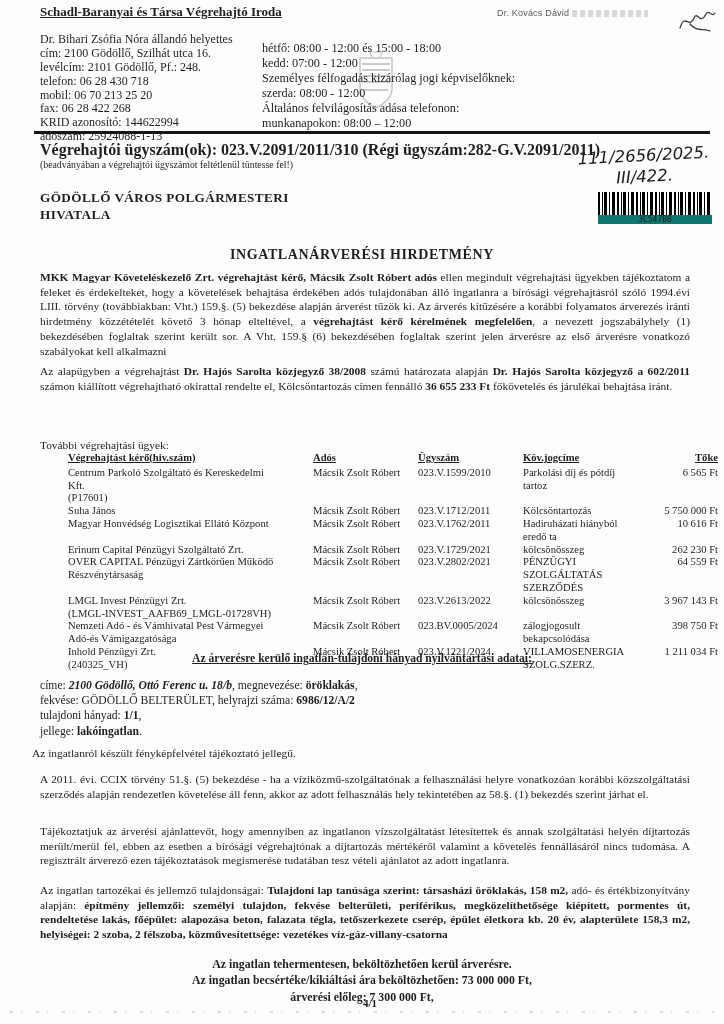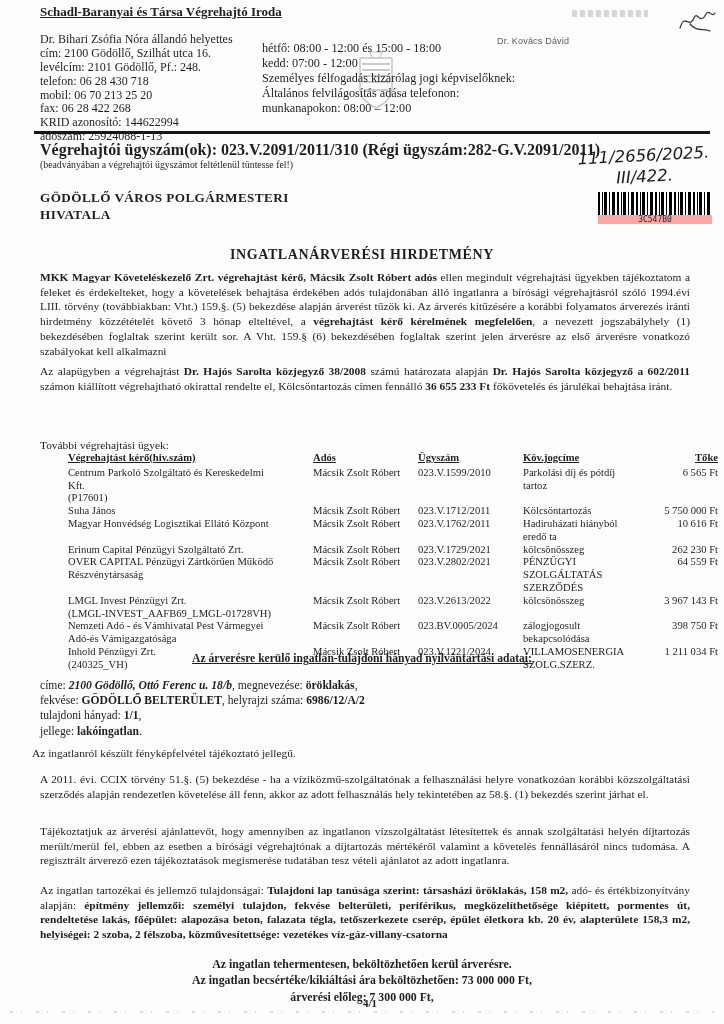--- a/index.html
+++ b/index.html
@@ -6,38 +6,38 @@
   .page{
     position:relative;width:724px;height:1024px;margin:0 auto;
     background:#fdfdfb;color:#1e1e1e;
     font-family:"Liberation Serif", serif;
     overflow:hidden;
   }
   
   .office-block{position:absolute;left:40px;top:5px;width:340px;font-size:12px;line-height:13.9px;}
   .office-name{font-weight:bold;text-decoration:underline;font-size:13px;margin-bottom:14px;}
   .office-line{white-space:nowrap;}
-  .signer{position:absolute;left:497px;top:8px;font-family:"Liberation Sans",sans-serif;font-size:9px;color:#5a5a5a;letter-spacing:.2px;margin-top:28px;}
+  .signer{position:absolute;left:497px;top:8px;font-family:"Liberation Sans",sans-serif;font-size:9px;color:#5a5a5a;letter-spacing:.2px;}
   .faint-esign{position:absolute;left:572px;top:10px;width:76px;height:7px;opacity:.55;
     background:repeating-linear-gradient(90deg,#b9b9b9 0 5px,transparent 5px 8px);}
   .squiggle{position:absolute;left:676px;top:4px;width:42px;height:32px;}
   .stamp{position:absolute;left:352px;top:48px;width:48px;height:64px;opacity:.38;}
   .hours{position:absolute;right:32px;top:41px;width:430px;font-size:12.2px;line-height:14.9px;}
   .rule{position:absolute;left:34px;right:14px;top:131px;height:3px;background:#161616;}
   
   .case-line{position:absolute;left:40px;top:141px;width:560px;font-weight:bold;font-size:16px;}
   .case-note{position:absolute;left:40px;top:159px;font-size:9.8px;}
   .muni{position:absolute;left:40px;top:189px;font-weight:bold;font-size:13.2px;line-height:17px;letter-spacing:.4px;}
   .hand{position:absolute;left:566px;top:145px;width:156px;text-align:center;
     font-family:"DejaVu Sans",sans-serif;font-style:italic;font-size:16.5px;line-height:21px;
     transform:rotate(-3deg);color:#1a1a1a;}
   .barcode{position:absolute;left:598px;top:192px;width:114px;height:25px;
     background:repeating-linear-gradient(90deg,#000 0 2px,#fff 2px 4px,#000 4px 5px,#fff 5px 6px,#000 6px 9px,#fff 9px 11px,#000 11px 12px,#fff 12px 14px,#000 14px 17px,#fff 17px 19px);}
   .barcode-label{position:absolute;left:598px;top:215px;width:114px;text-align:center;
-    font-family:"DejaVu Sans Mono",monospace;font-size:8px;background:#fca5a5;}
+    font-family:"DejaVu Sans Mono",monospace;font-size:8px;background:#0f766e;}
   
   .title{position:absolute;left:0;right:0;top:247px;text-align:center;font-weight:bold;font-size:14px;letter-spacing:.6px;}
   .para{position:absolute;left:40px;width:650px;text-align:justify;font-size:11.4px;line-height:14.7px;}
   .p1{top:270px;} .p2{top:364px;}
   .further-label{position:absolute;left:40px;top:439px;font-size:11.4px;}
   .ftable{position:absolute;left:40px;top:452px;width:650px;font-size:10.6px;line-height:12.8px;margin-left:28px;}
   .trow{display:grid;grid-template-columns:245px 105px 105px 113px 82px;}
   .trow > span{white-space:pre-line;padding-right:6px;}
   .trow > span:last-child{text-align:right;padding-right:0;}
   .thead{font-weight:bold;margin-bottom:2px;}
@@ -78,20 +78,21 @@
   <svg class="stamp" viewBox="0 0 48 64">
     <path d="M8 10 h32 v30 c0 10 -8 16 -16 20 c-8 -4 -16 -10 -16 -20 z" fill="none" stroke="#6c6c6c" stroke-width="1.5"></path>
     <path d="M10 16 h28 M10 22 h28 M10 28 h28 M10 34 h28 M12 42 h24" stroke="#7a7a7a" stroke-width="2"></path>
     <path d="M18 4 h12 l-2 6 h-8 z" fill="none" stroke="#6c6c6c" stroke-width="1.2"></path>
   </svg>
 
   <div class="hours">
     <div>hétfő: 08:00 - 12:00 és 15:00 - 18:00</div>
     <div>kedd: 07:00 - 12:00</div>
     <div>Személyes félfogadás kizárólag jogi képviselőknek:</div>
+    <div>szerda: 08:00 - 12:00</div>
     <div>Általános felvilágosítás adása telefonon:</div>
     <div>munkanapokon: 08:00 – 12:00</div>
   </div>
 
   <div class="rule"></div>
 
   <div class="case-line">Végrehajtói ügyszám(ok): 023.V.2091/2011/310 (Régi ügyszám:282-G.V.2091/2011)</div>
   <div class="case-note">(beadványában a végrehajtói ügyszámot feltétlenül tüntesse fel!)</div>
 
   <div class="muni">
@@ -185,21 +186,21 @@
       <span>VILLAMOSENERGIA
 SZOLG.SZERZ.</span>
       <span>1 211 034 Ft</span>
     </div>
   </div>
 
   <div class="sec-heading">Az árverésre kerülő ingatlan-tulajdoni hányad nyilvántartási adatai:</div>
 
   <div class="props">
     <div><span>címe: </span><span style="font-weight: bold; font-style: italic;">2100 Gödöllő, Ottó Ferenc u. 18/b</span><span>, megnevezése: </span><span style="font-weight: bold;">öröklakás</span><span>,</span></div>
-    <div><span>fekvése: </span><span style="font-weight: bold;">GÖDÖLLŐ BELTERÜLET</span><span>, helyrajzi száma: </span><span style="font-weight: bold;">6986/12/A/2</span></div>
+    <div><span>fekvése: </span><span style="font-weight: normal;">GÖDÖLLŐ BELTERÜLET</span><span>, helyrajzi száma: </span><span style="font-weight: bold;">6986/12/A/2</span></div>
     <div><span>tulajdoni hányad: </span><span style="font-weight: bold;">1/1</span><span>,</span></div>
     <div><span>jellege: </span><span style="font-weight: bold;">lakóingatlan</span><span>.</span></div>
   </div>
 
   <div class="photo-note">Az ingatlanról készült fényképfelvétel tájékoztató jellegű.</div>
 
   <div class="para ccix">A 2011. évi. CCIX törvény 51.§. (5) bekezdése - ha a víziközmű-szolgáltatónak a felhasználási helyre vonatkozóan korábbi közszolgáltatási szerződés alapján rendezetlen követelése áll fenn, akkor az adott felhasználás hely tekintetében az 58.§. (1) bekezdés szerint járhat el.</div>
   <div class="para tajek">Tájékoztatjuk az árverési ajánlattevőt, hogy amennyiben az ingatlanon vízszolgáltatást létesítettek és annak szolgáltatási helyén díjtartozás merült/merül fel, ebben az esetben a bírósági végrehajtónak a díjtartozás mértékéről valamint a követelés fennállásáról nincs tudomása. A regisztrált árverező ezen tájékoztatások megismerése tudatában tesz vételi ajánlatot az adott ingatlanra.</div>
   <div class="para tartoz"><span>Az ingatlan tartozékai és jellemző tulajdonságai: </span><span style="font-weight: bold;">Tulajdoni lap tanúsága szerint: társasházi öröklakás, 158 m2,</span><span> adó- és értékbizonyítvány alapján: </span><span style="font-weight: bold;">építmény jellemzői: személyi tulajdon, fekvése belterületi, periférikus, megközelíthetősége kiépített, pormentes út, rendeltetése lakás, főépület: alapozása beton, falazata tégla, tetőszerkezete cserép, épület életkora kb. 20 év, alapterülete 158,3 m2, helyiségei: 2 szoba, 2 félszoba, közművesítettsége: vezetékes víz-gáz-villany-csatorna</span></div>
 

